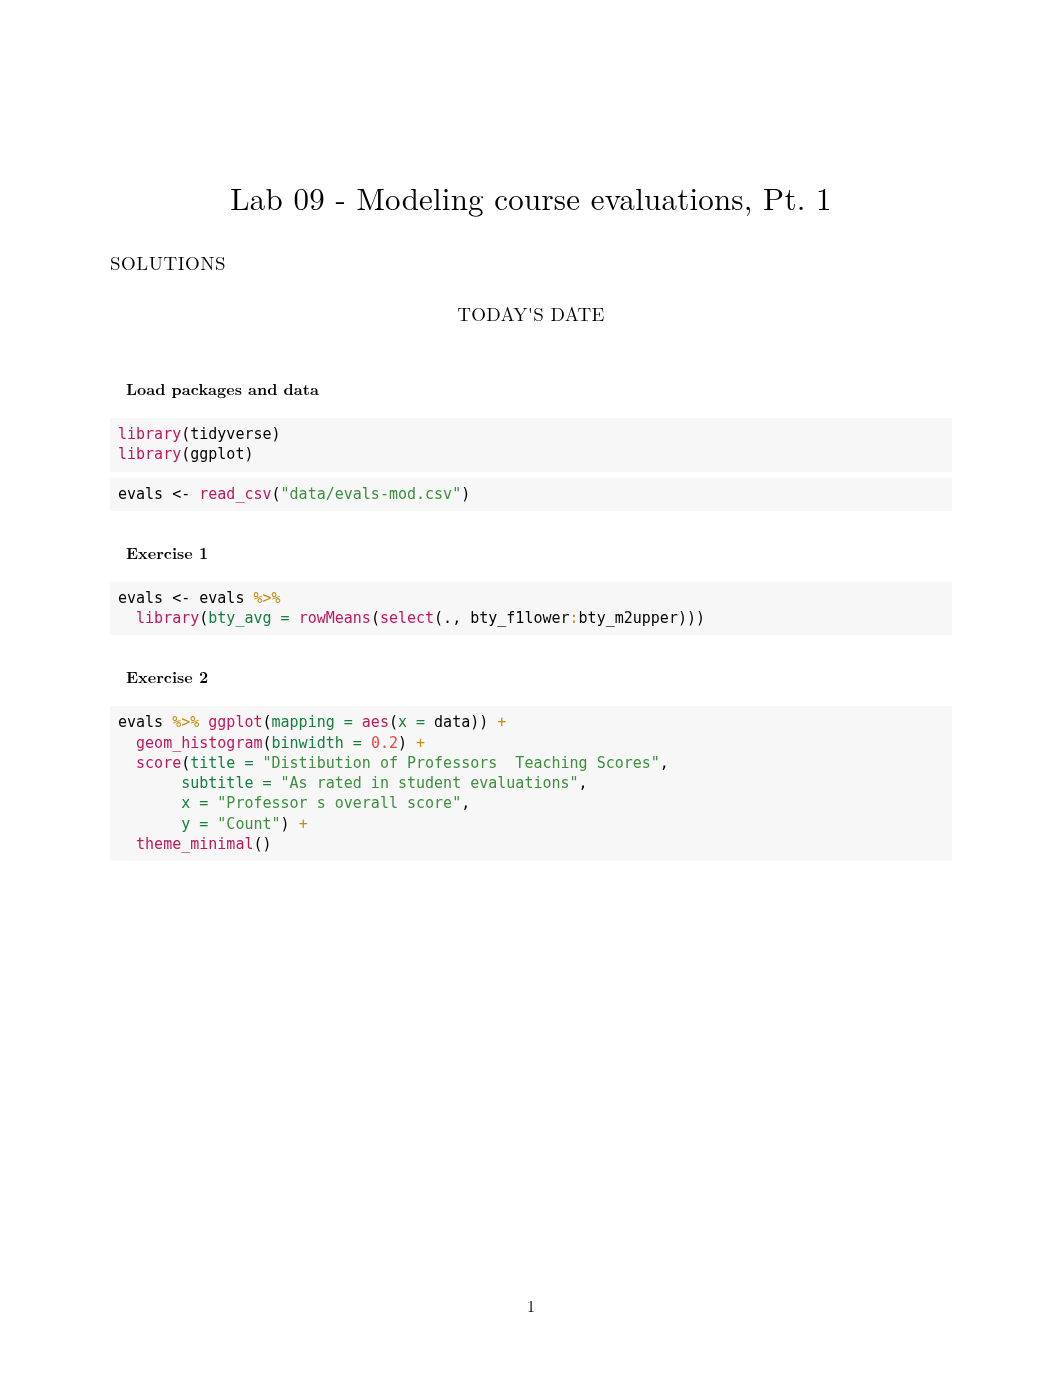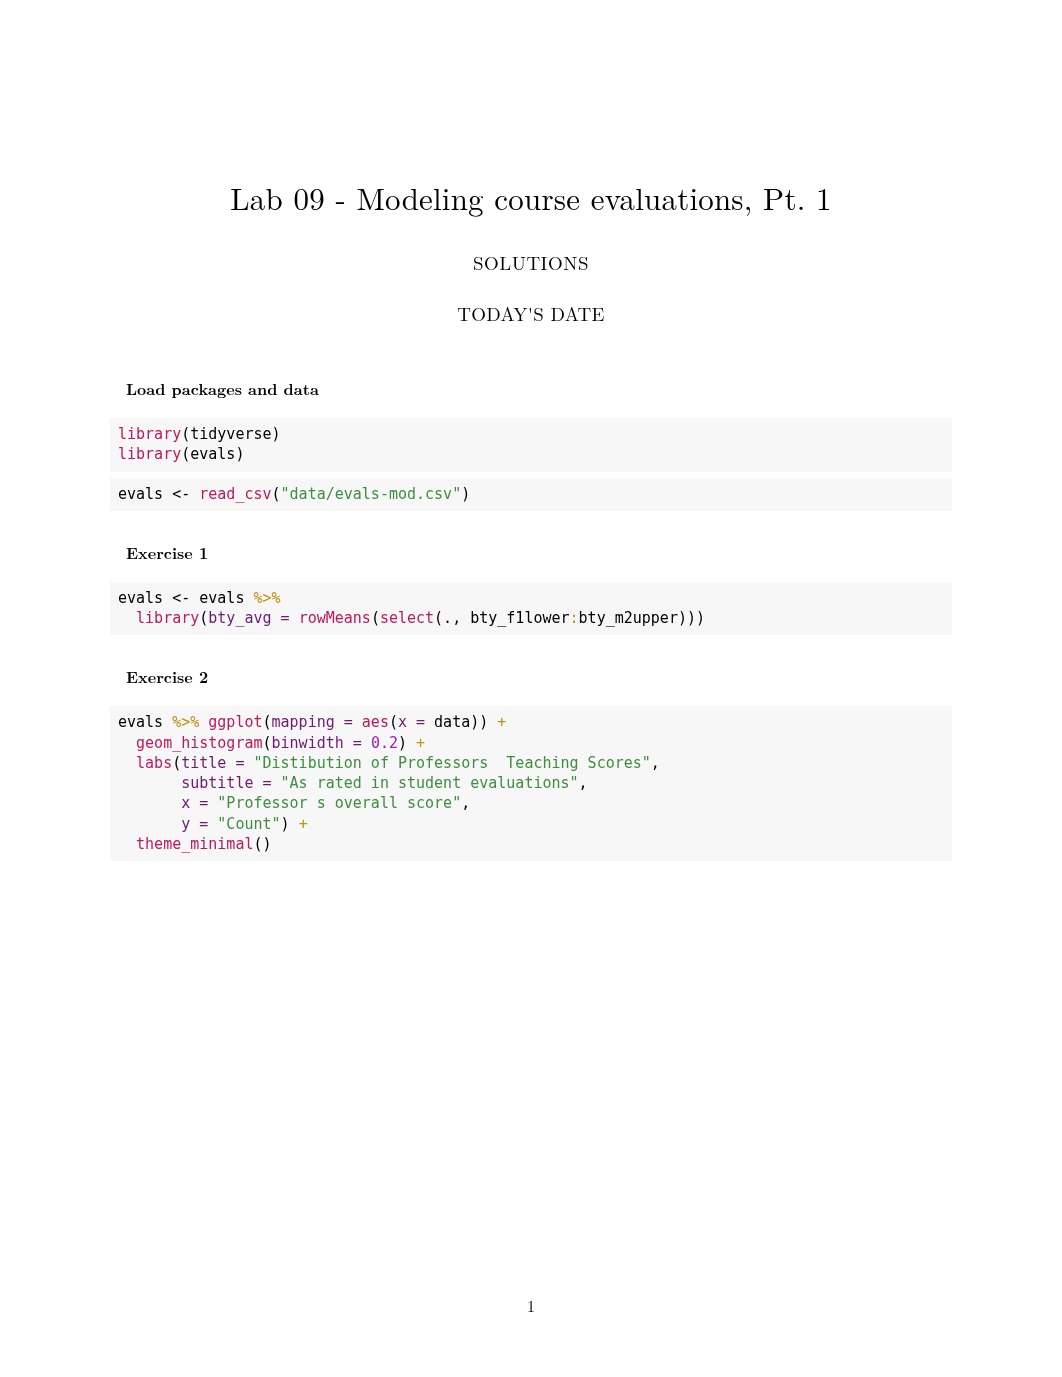--- a/index.html
+++ b/index.html
@@ -18,21 +18,21 @@
   }
   .title {
     font-size: 31px;
     text-align: center;
     font-weight: normal;
     margin: 0 0 30px 0;
     letter-spacing: 0.2px;
   }
   .author {
     font-size: 19px;
-    text-align: center;
+    text-align: left;
     font-weight: normal;
     margin: 0 0 24px 0;
     letter-spacing: 0.5px;
   }
   .date {
     font-size: 19px;
     text-align: center;
     font-weight: normal;
     margin: 0 0 50px 0;
     letter-spacing: 0.2px;
@@ -49,23 +49,23 @@
     line-height: 1.35;
     padding: 6px 8px 7px 8px;
     margin: 0 0 30px 0;
     white-space: pre;
   }
   .codeblock-tight {
     margin-bottom: 6px;
   }
   .fn  { color: #be185d; }
   .str { color: #3d8f3d; }
-  .num { color: #a21caf; }
+  .num { color: #ef4444; }
   .op  { color: #c09010; }
-  .arg { color: #701a75; }
+  .arg { color: #15803d; }
   .page-number {
     position: absolute;
     bottom: 60px;
     left: 0;
     width: 100%;
     text-align: center;
     font-size: 16px;
   }
 </style>
 </head>
@@ -73,33 +73,33 @@
 
 <div class="page">
 
   <h1 class="title">Lab 09 - Modeling course evaluations, Pt. 1</h1>
   <div class="author">SOLUTIONS</div>
   <div class="date">TODAY'S DATE</div>
 
   <div class="section-heading">Load packages and data</div>
 
   <div class="codeblock codeblock-tight"><span class="fn">library</span><span>(tidyverse)</span>
-<span class="fn">library</span><span>(evals)</span></div>
+<span class="fn">library</span><span>(ggplot)</span></div>
 
   <div class="codeblock"><span>evals &lt;- </span><span class="fn">read_csv</span><span>(</span><span class="str">"data/evals-mod.csv"</span><span>)</span></div>
 
   <div class="section-heading">Exercise 1</div>
 
   <div class="codeblock"><span>evals &lt;- evals </span><span class="op">%&gt;%</span>
 <span>  </span><span class="fn">library</span><span>(</span><span class="arg">bty_avg =</span><span> </span><span class="fn">rowMeans</span><span>(</span><span class="fn">select</span><span>(., bty_f1lower</span><span class="op">:</span><span>bty_m2upper)))</span></div>
 
   <div class="section-heading">Exercise 2</div>
 
   <div class="codeblock"><span>evals </span><span class="op">%&gt;%</span><span> </span><span class="fn">ggplot</span><span>(</span><span class="arg">mapping =</span><span> </span><span class="fn">aes</span><span>(</span><span class="arg">x =</span><span> data)) </span><span class="op">+</span>
 <span>  </span><span class="fn">geom_histogram</span><span>(</span><span class="arg">binwidth =</span><span> </span><span class="num">0.2</span><span>) </span><span class="op">+</span>
-<span>  </span><span class="fn">labs</span><span>(</span><span class="arg">title =</span><span> </span><span class="str">"Distibution of Professors  Teaching Scores"</span><span>,</span>
+<span>  </span><span class="fn">score</span><span>(</span><span class="arg">title =</span><span> </span><span class="str">"Distibution of Professors  Teaching Scores"</span><span>,</span>
 <span>       </span><span class="arg">subtitle =</span><span> </span><span class="str">"As rated in student evaluations"</span><span>,</span>
 <span>       </span><span class="arg">x =</span><span> </span><span class="str">"Professor s overall score"</span><span>,</span>
 <span>       </span><span class="arg">y =</span><span> </span><span class="str">"Count"</span><span>) </span><span class="op">+</span>
 <span>  </span><span class="fn">theme_minimal</span><span>()</span></div>
 
   <div class="page-number">1</div>
 </div>
 
 </body></html>

